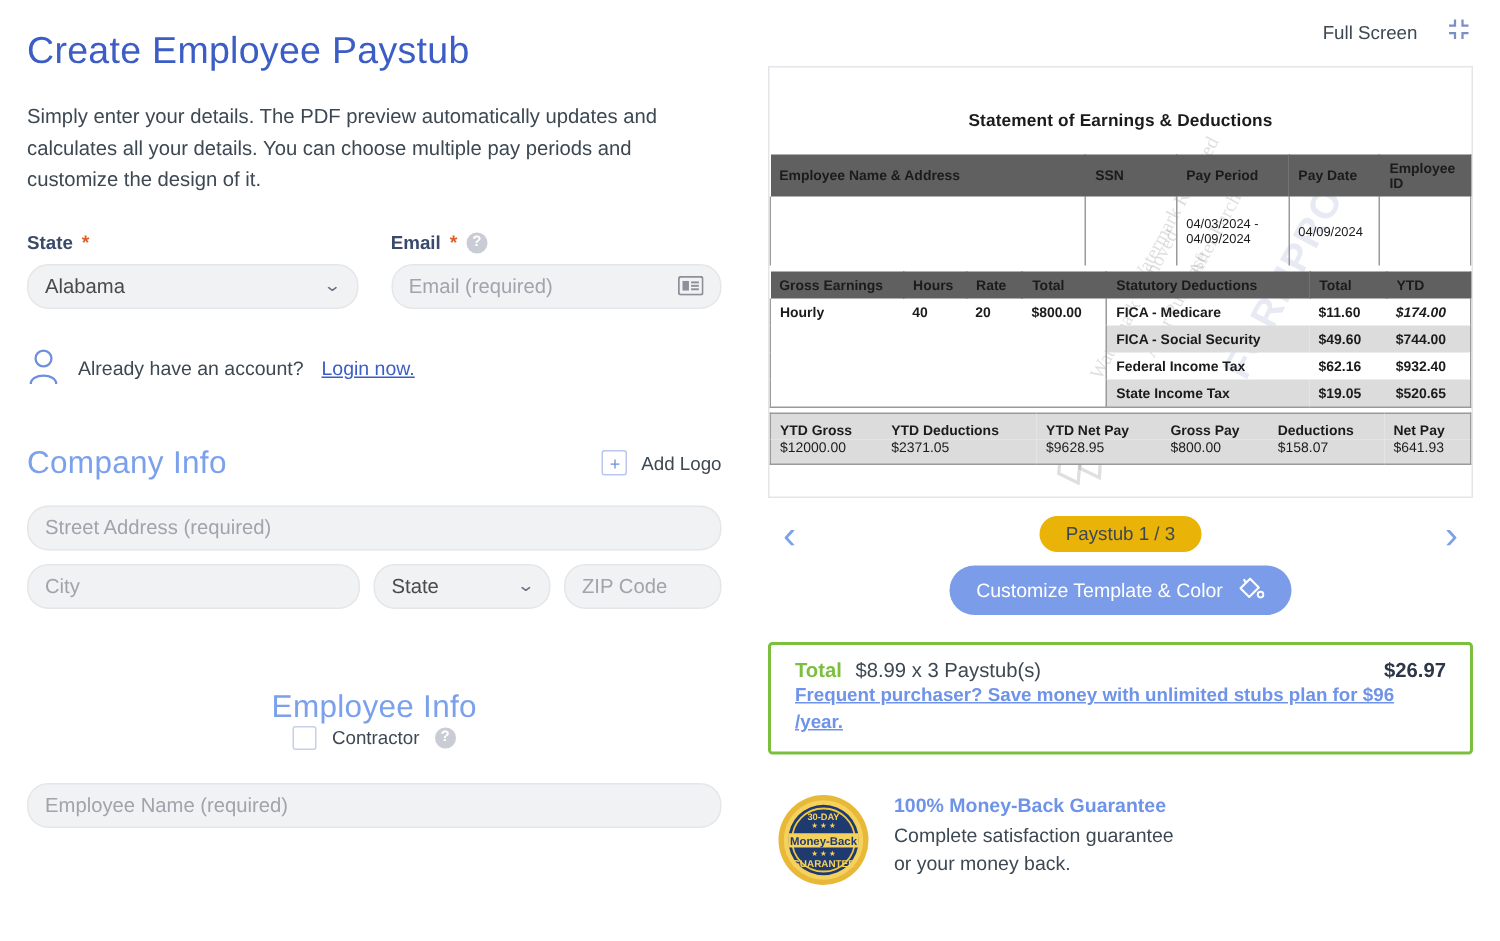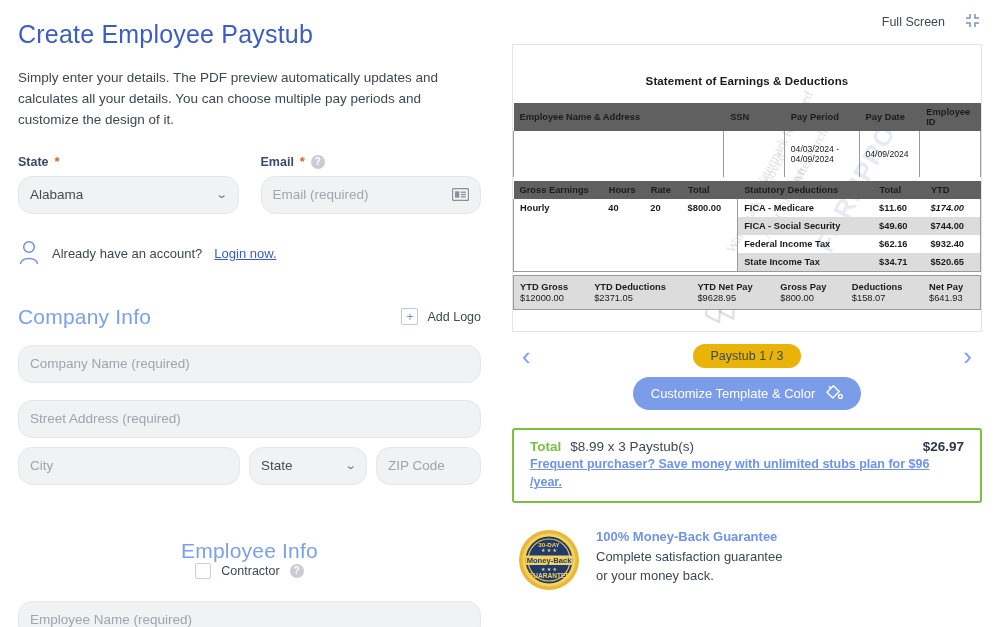--- a/index.html
+++ b/index.html
@@ -62,21 +62,21 @@
     color: #fff;
     font-size: 10px;
     font-weight: bold;
     display: inline-flex;
     align-items: center;
     justify-content: center;
     line-height: 1;
   }
 
   .input-box {
-    height: 38px;
+    height: 30px;
     background: #f1f2f4;
     border: 1px solid #e4e6e9;
     border-radius: 14px;
     display: flex;
     align-items: center;
     padding: 0 11px;
     font-size: 13.5px;
     position: relative;
   }
   .input-box.value { color: #4a4a4a; }
@@ -390,23 +390,20 @@
 
   <div class="section-head">
     <div class="section-title">Company Info</div>
     <div class="addlogo">
       <span class="plus-box">+</span>
       <span>Add Logo</span>
     </div>
   </div>
 
   <div class="stack">
-    <div class="input-box placeholder" style="margin-bottom:17px;">
-      <span>Company Name (required)</span>
-    </div>
     <div class="input-box placeholder">
       <span>Street Address (required)</span>
     </div>
     <div class="triple">
       <div class="input-box placeholder city">
         <span>City</span>
       </div>
       <div class="input-box select-box st" style="color:#4a4a4a;">
         <span>State</span>
         <span class="chev">⌄</span>
@@ -531,21 +528,21 @@
           <td style="font-weight:bold;">$62.16</td>
           <td class="vline" style="font-weight:bold;">$932.40</td>
         </tr>
 
         <tr>
           <td class="vleft" style="border-bottom:1px solid #9a9a9a;"></td>
           <td style="border-bottom:1px solid #9a9a9a;"></td>
           <td style="border-bottom:1px solid #9a9a9a;"></td>
           <td class="vline" style="border-bottom:1px solid #9a9a9a;"></td>
           <td class="band" style="font-weight:bold;border-bottom:1px solid #9a9a9a;margin-left:24px;">State Income Tax</td>
-          <td class="band" style="font-weight:bold;border-bottom:1px solid #9a9a9a;">$34.71</td>
+          <td class="band" style="font-weight:bold;border-bottom:1px solid #9a9a9a;">$19.05</td>
           <td class="band vline" style="font-weight:bold;border-bottom:1px solid #9a9a9a;">$520.65</td>
         </tr>
       </tbody>
         </table>
 
       <table class="stub" style="margin-top:3px;border:1px solid #9a9a9a;">
         <tbody>
             <tr class="sum-row labels">
           <td>YTD Gross</td>
           <td>YTD Deductions</td>

